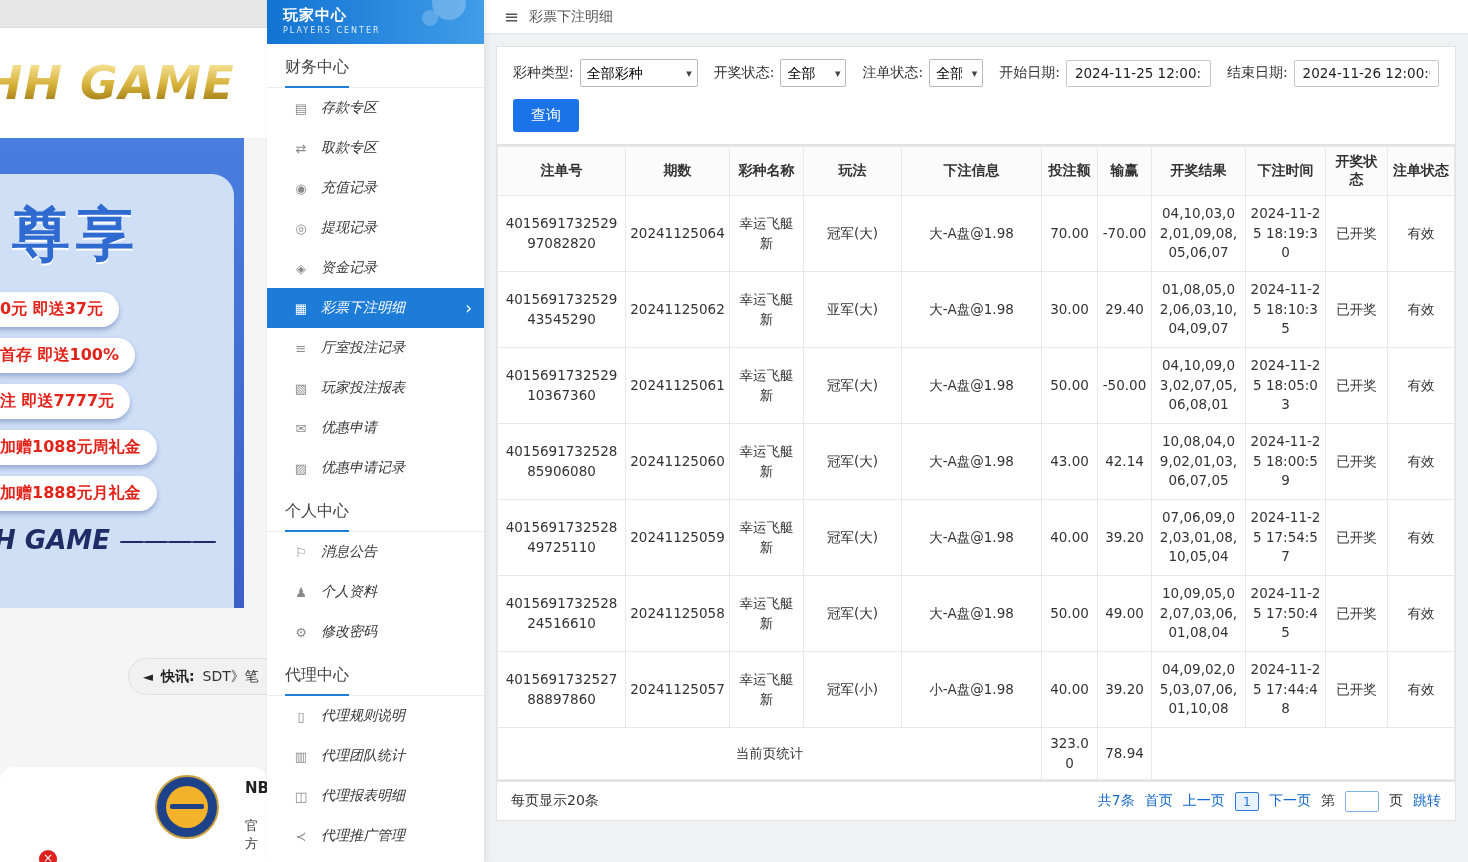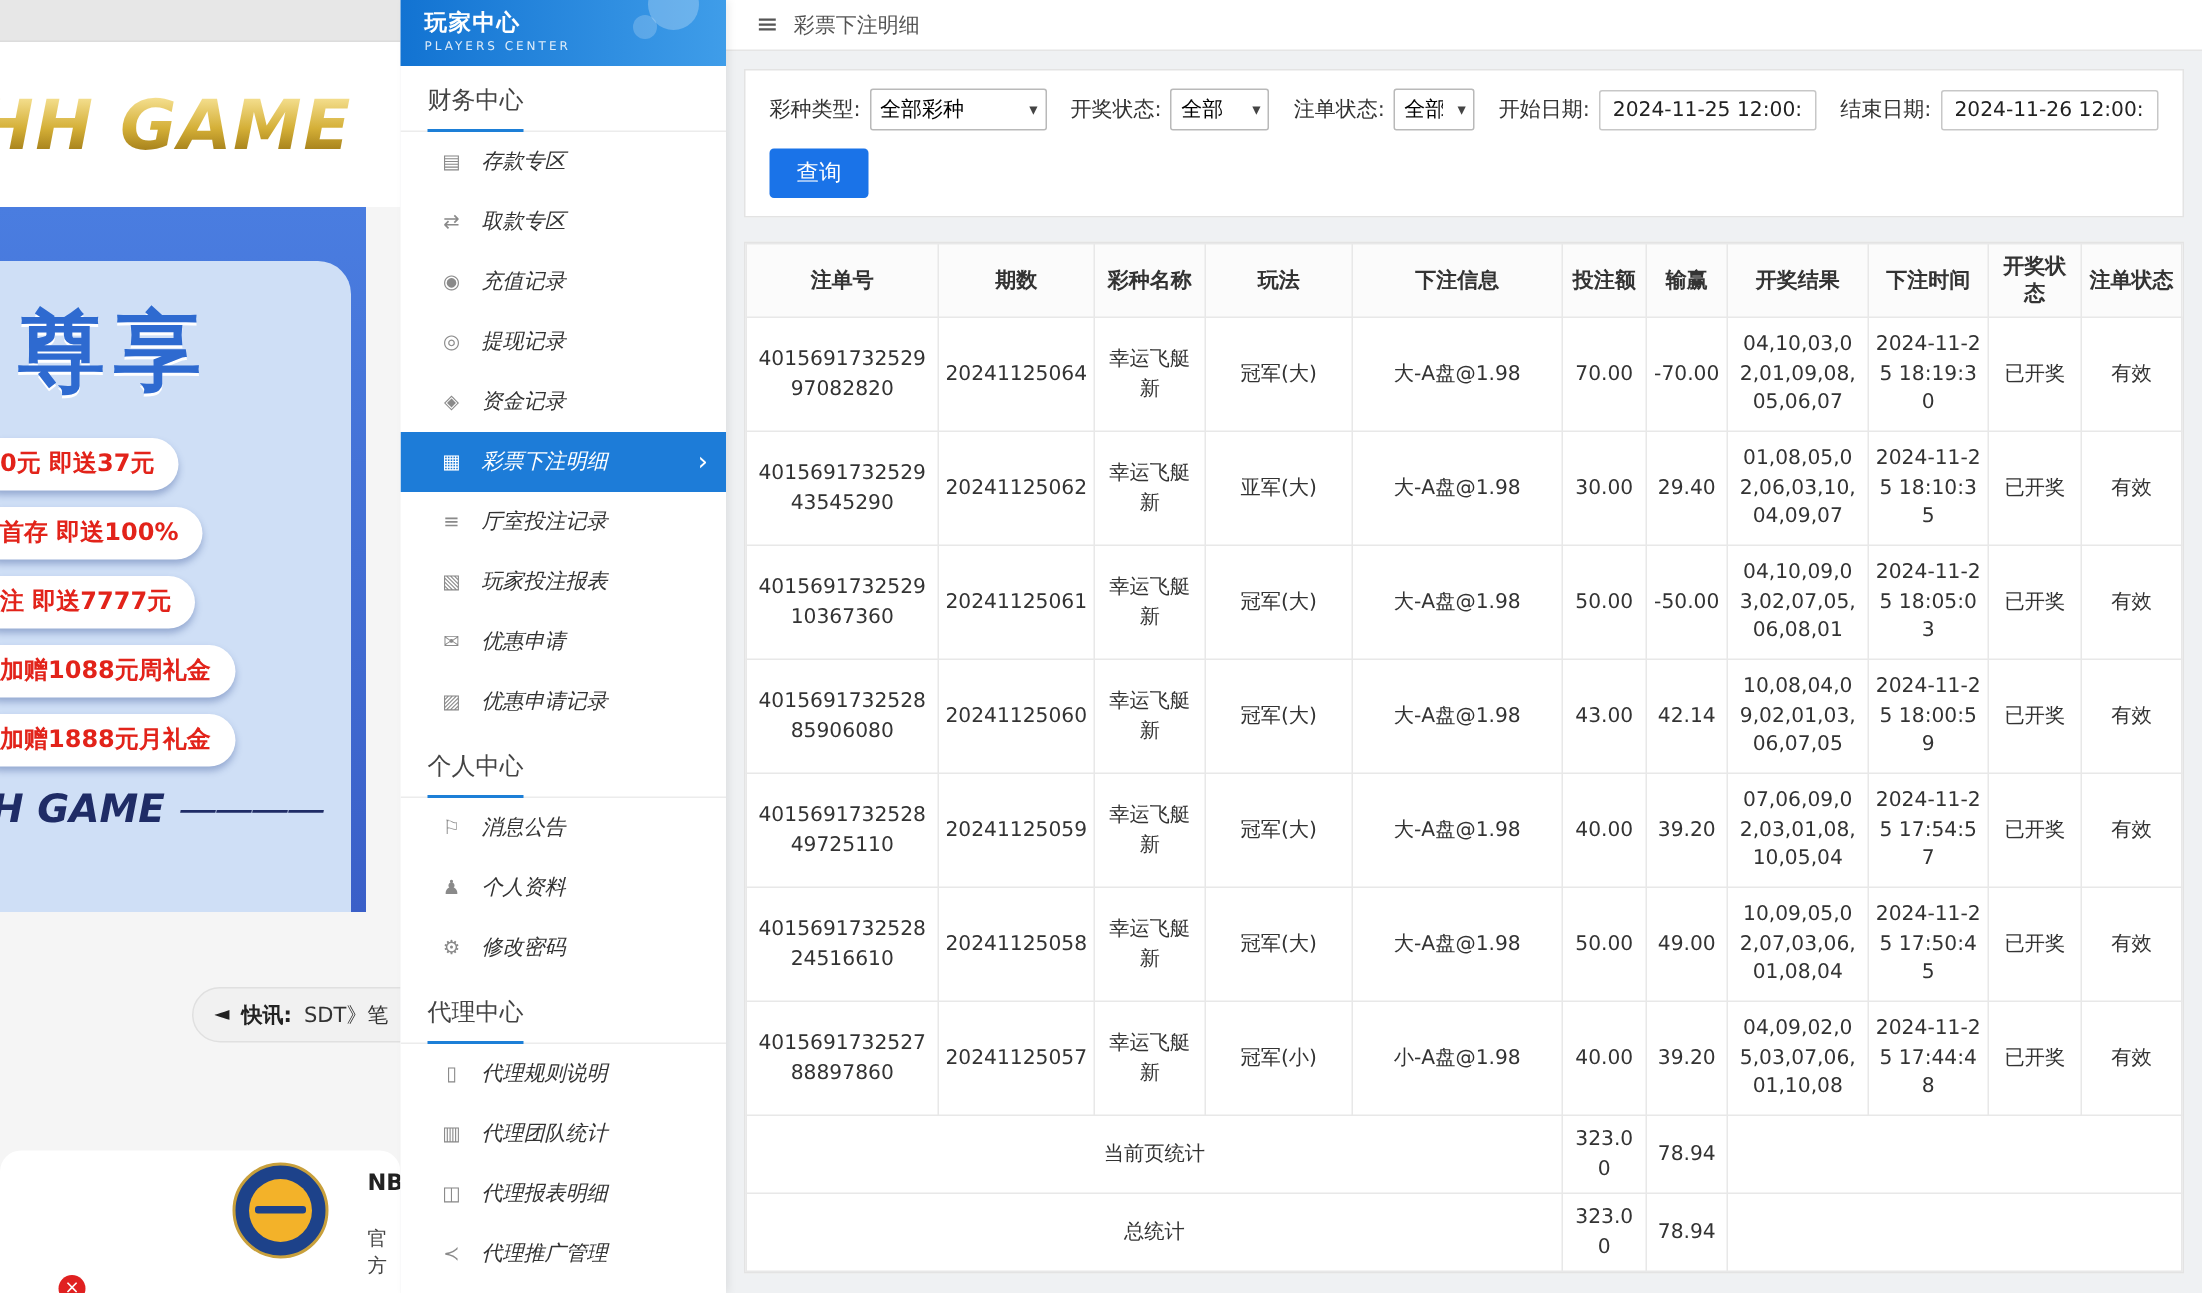--- a/index.html
+++ b/index.html
@@ -49,21 +49,21 @@
   .nav-label { font-size:14px; color:#333; white-space:nowrap;font-style:italic; }
   .nav-item.active { background:#1d7cd8; }
   .nav-item.active .nav-label, .nav-item.active .nav-icon { color:#ffffff; }
   .chevron { margin-left:auto; color:#ffffff; font-size:17px; line-height:1; }
 
   
   .main { flex:1; display:flex; flex-direction:column; background:#eff1f3; overflow:hidden; }
   .topbar { height:34px; flex:0 0 34px; background:#fff; border-bottom:1px solid #e5e5e5; display:flex; align-items:center; gap:10px; padding-left:20px; }
   .menu-icon { font-size:18px; color:#555; cursor:pointer; }
   .page-title { font-size:14px; color:#555; }
-  .content { flex:1; padding:12px; display:flex; flex-direction:column; gap:16px; overflow:hidden; }
+  .content { flex:1; padding:12px; display:flex; flex-direction:column; gap:0; overflow:hidden; }
   .panel { background:#fff; border:1px solid #e3e3e3; }
 
   
   .filter-panel { padding:12px 16px; }
   .filter-row { display:flex; align-items:center; flex-wrap:nowrap; }
   .flabel { font-size:14px; color:#333; margin-right:6px; white-space:nowrap; }
   .fgroup { display:flex; align-items:center; margin-right:16px; }
   .select-wrap { position:relative; display:inline-block; }
   .select-wrap::after { content:"▾"; position:absolute; right:6px; top:50%; transform:translateY(-50%); pointer-events:none; color:#444; font-size:11px; }
   select.fselect { appearance:none; -webkit-appearance:none; height:28px; border:1px solid #b9b9b9; border-radius:2px; background:#fff; font-size:14px; padding:0 20px 0 6px; font-family:inherit; }
@@ -380,26 +380,20 @@
                 <td>2024-11-25 17:44:48</td>
                 <td>已开奖</td>
                 <td>有效</td>
               </tr>
               <tr class="summary-row">
                 <td colspan="5">当前页统计</td>
                 <td>323.00</td>
                 <td>78.94</td>
                 <td colspan="4"></td>
               </tr>
-              <tr class="summary-row">
-                <td colspan="5">总统计</td>
-                <td>323.00</td>
-                <td>78.94</td>
-                <td colspan="4"></td>
-              </tr>
             </tbody>
         </table>
       </div>
 
       <div class="panel pagination-panel">
         <span class="per-page">每页显示20条</span>
         <div class="pag-right">
           <span class="pag-total">共7条</span>
           <a class="pag-link">首页</a>
           <a class="pag-link">上一页</a>

